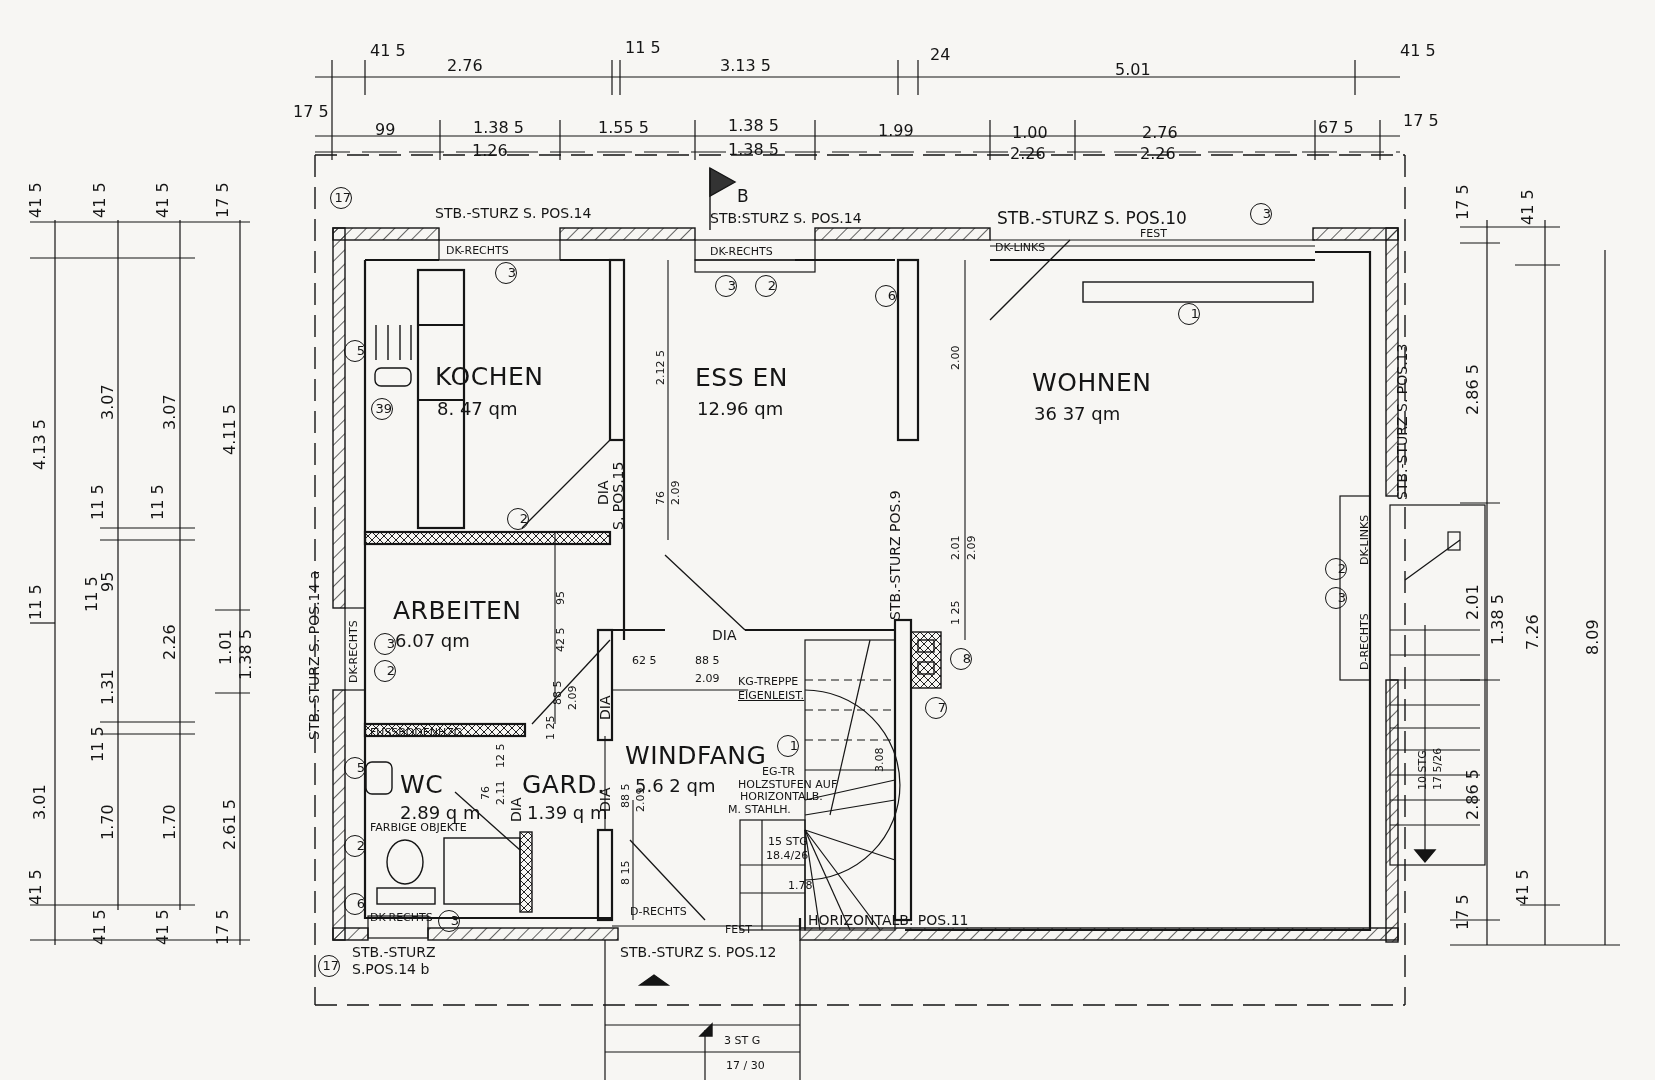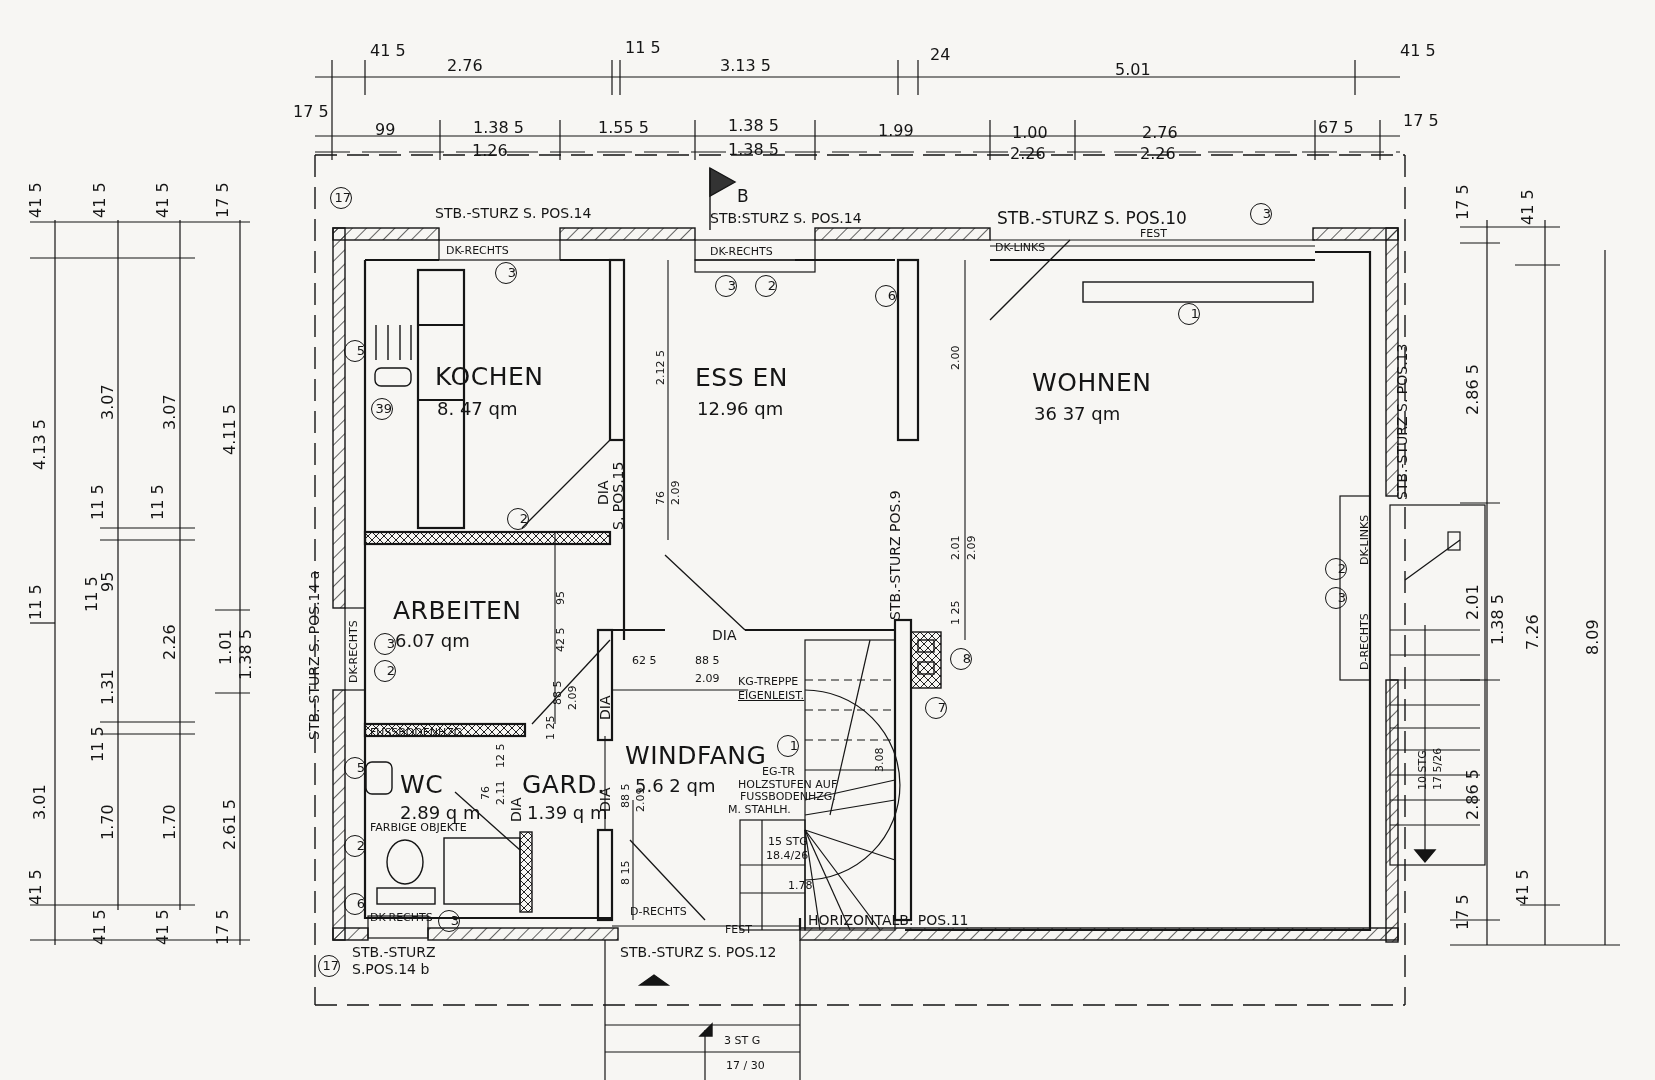--- a/index.html
+++ b/index.html
@@ -277,21 +277,21 @@
 <div class="lbl small" style="left:725px;top:924px;">FEST</div>
 <div class="lbl note" style="left:352px;top:945px;">STB.-STURZ</div>
 <div class="lbl note" style="left:352px;top:962px;">S.POS.14 b</div>
 <div class="lbl note" style="left:620px;top:945px;">STB.-STURZ S. POS.12</div>
 <div class="lbl note" style="left:808px;top:913px;">HORIZONTALB. POS.11</div>
 
 <div class="lbl small" style="left:738px;top:676px;">KG-TREPPE</div>
 <div class="lbl small" style="left:738px;top:690px;text-decoration:underline;">EIGENLEIST.</div>
 <div class="lbl small" style="left:762px;top:766px;text-align:right;">EG-TR</div>
 <div class="lbl small" style="left:738px;top:779px;">HOLZSTUFEN AUF</div>
-<div class="lbl small" style="left:740px;top:791px;">FUSSBODENHZG.</div>
+<div class="lbl small" style="left:740px;top:791px;">HORIZONTALB.</div>
 <div class="lbl small" style="left:728px;top:804px;">M. STAHLH.</div>
 <div class="lbl small" style="left:768px;top:836px;">15 STG</div>
 <div class="lbl small" style="left:766px;top:850px;">18.4/26</div>
 <div class="lbl small" style="left:788px;top:880px;">1.78</div>
 <div class="lbl small vert" style="left:874px;top:772px;">3.08</div>
 <div class="lbl small vert" style="left:1417px;top:790px;">10 STG</div>
 <div class="lbl small vert" style="left:1432px;top:790px;">17 5/26</div>
 <div class="lbl small" style="left:724px;top:1035px;">3 ST G</div>
 <div class="lbl small" style="left:726px;top:1060px;">17 / 30</div>
 

